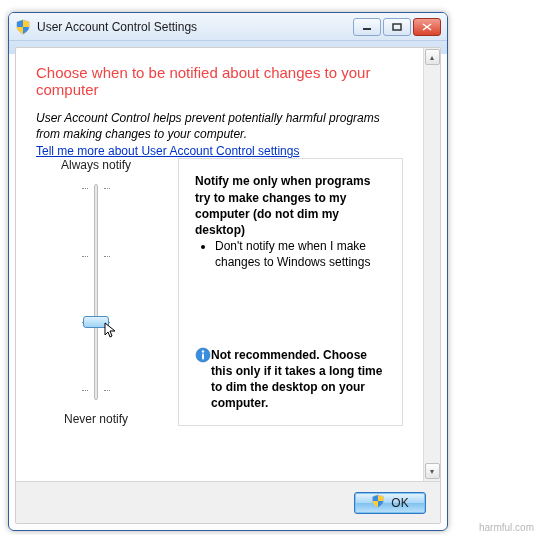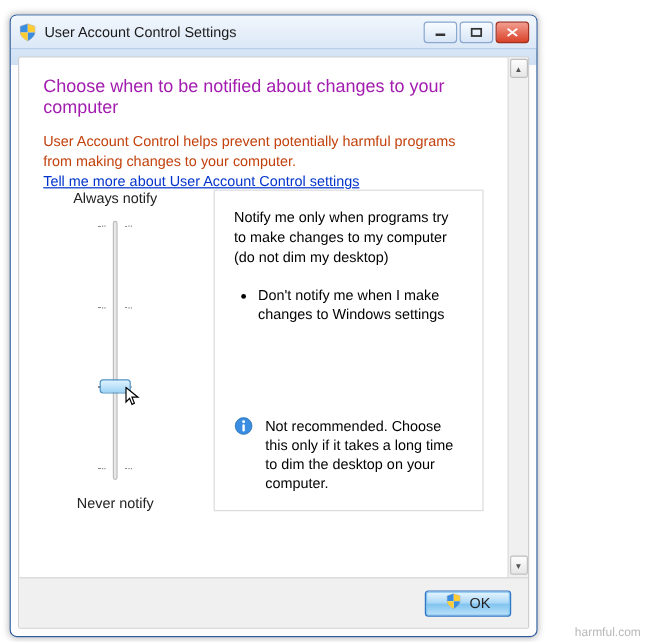--- a/index.html
+++ b/index.html
@@ -70,25 +70,25 @@
   .scrollbar .sb-btn {
     width: 15px; height: 16px;
     margin: 1px auto;
     background: linear-gradient(#fdfdfd,#e6e6e6);
     border: 1px solid #bfbfbf;
     border-radius: 2px;
     display:flex;align-items:center;justify-content:center;
     font-size:8px;color:#555;
   }
   .heading {
-    color: #a21caf;
+    color: #ef4444;
     font-size: 15px;
     margin: 0 0 12px 0;
   }
-  .intro { color: #c2410c; line-height: 1.35; margin-bottom: 2px; }
+  .intro { color: #000000; line-height: 1.35; margin-bottom: 2px; font-style: italic; }
   .link { color: #0033cc; text-decoration: underline; cursor: pointer; display:inline-block; }
   .body-row { display: flex; gap: 22px; justify-content: flex-end; }
   .slider-col { width: 120px; text-align: center; }
   .slider-label { font-size: 12px; color: #222; margin-bottom: 6px; }
   .slider-label.bottom { margin-top: 6px; margin-bottom: 0; }
   .vslider {
     position: relative;
     width: 40px; height: 228px;
     margin: 0 auto;
   }
@@ -120,27 +120,27 @@
     width: 14px; height: 18px;
     pointer-events: none;
   }
   .desc-box {
     flex: 1;
     border: 1px solid #dcdcdc;
     padding: 14px 16px 12px 16px;
     min-height: 240px;
     position: relative;
   }
-  .desc-title { font-weight: normal; margin-bottom: 16px; line-height:1.35;}
+  .desc-title { font-weight: bold; margin-bottom: 0; line-height:1.35;}
   .desc-list { margin: 0 0 0 6px; padding: 0 0 0 14px; }
   .desc-list li { margin-bottom: 24px; line-height:1.35;}
   .info-row {
     position: absolute;
     left: 16px; right: 16px; bottom: 14px;
-    display: flex; gap: 10px; align-items: flex-start;
+    display: flex; align-items: flex-start; font-weight: bold;
   }
   .info-row .msg { flex:1; line-height:1.35;}
   .footer {
     position: absolute;
     left: 0; right: 0; bottom: 0;
     height: 42px;
     background: #f0f0f0;
     border-top: 1px solid #d6d6d6;
     display: flex; align-items: center; justify-content: flex-end;
     padding: 0 14px; gap: 8px;

